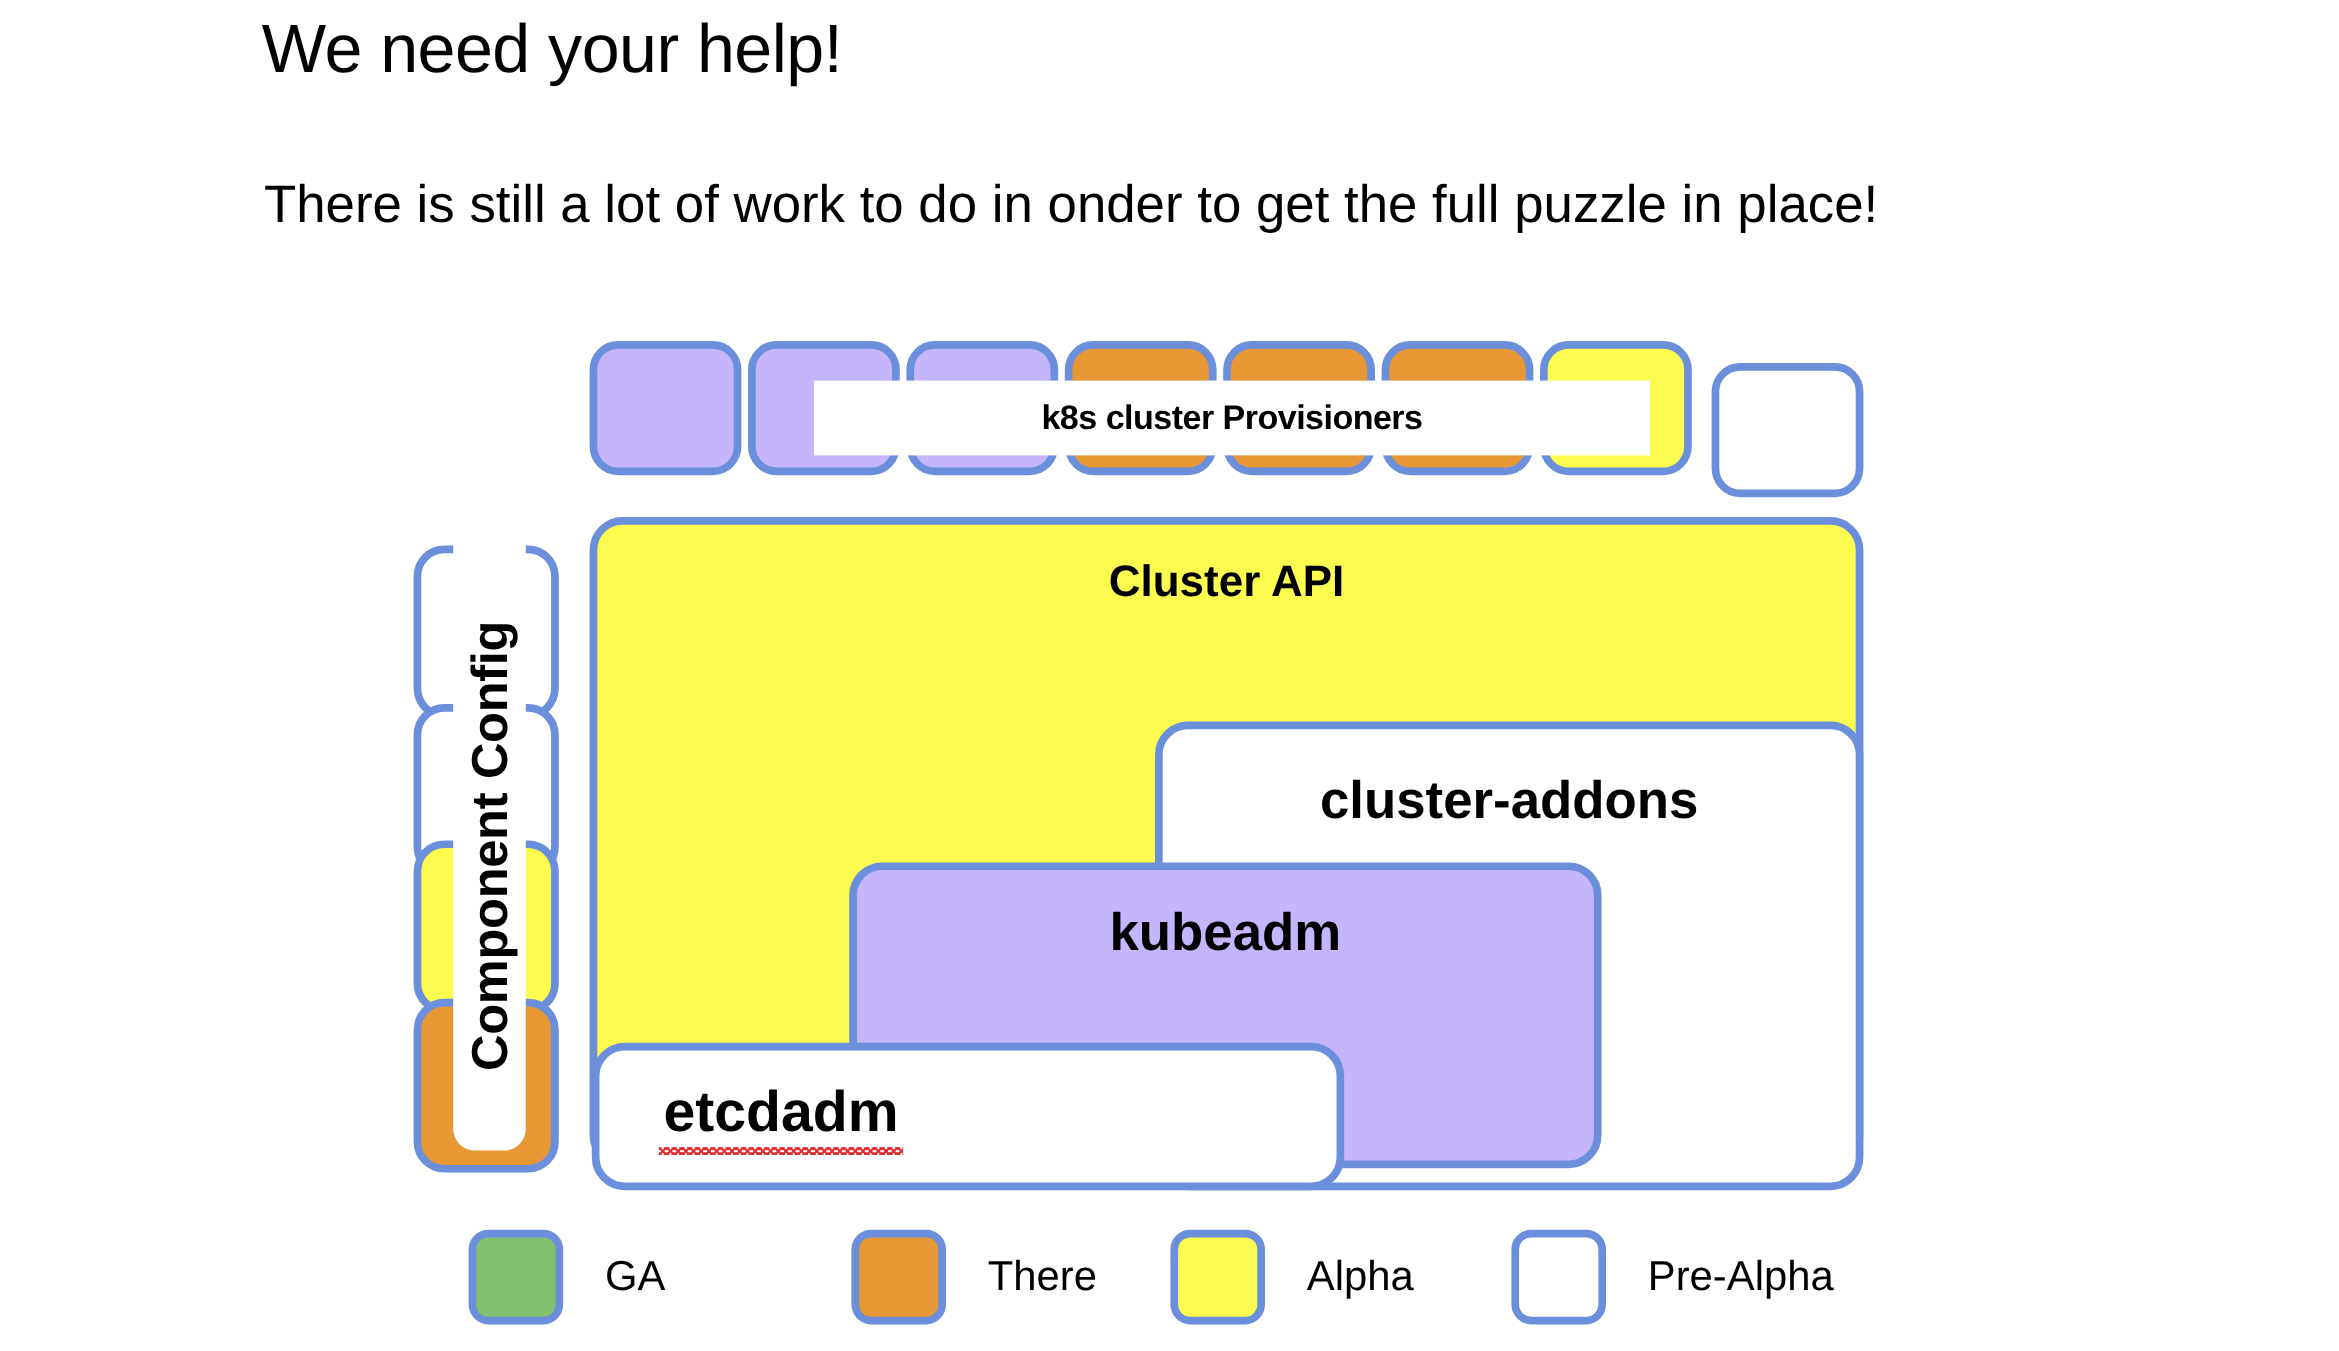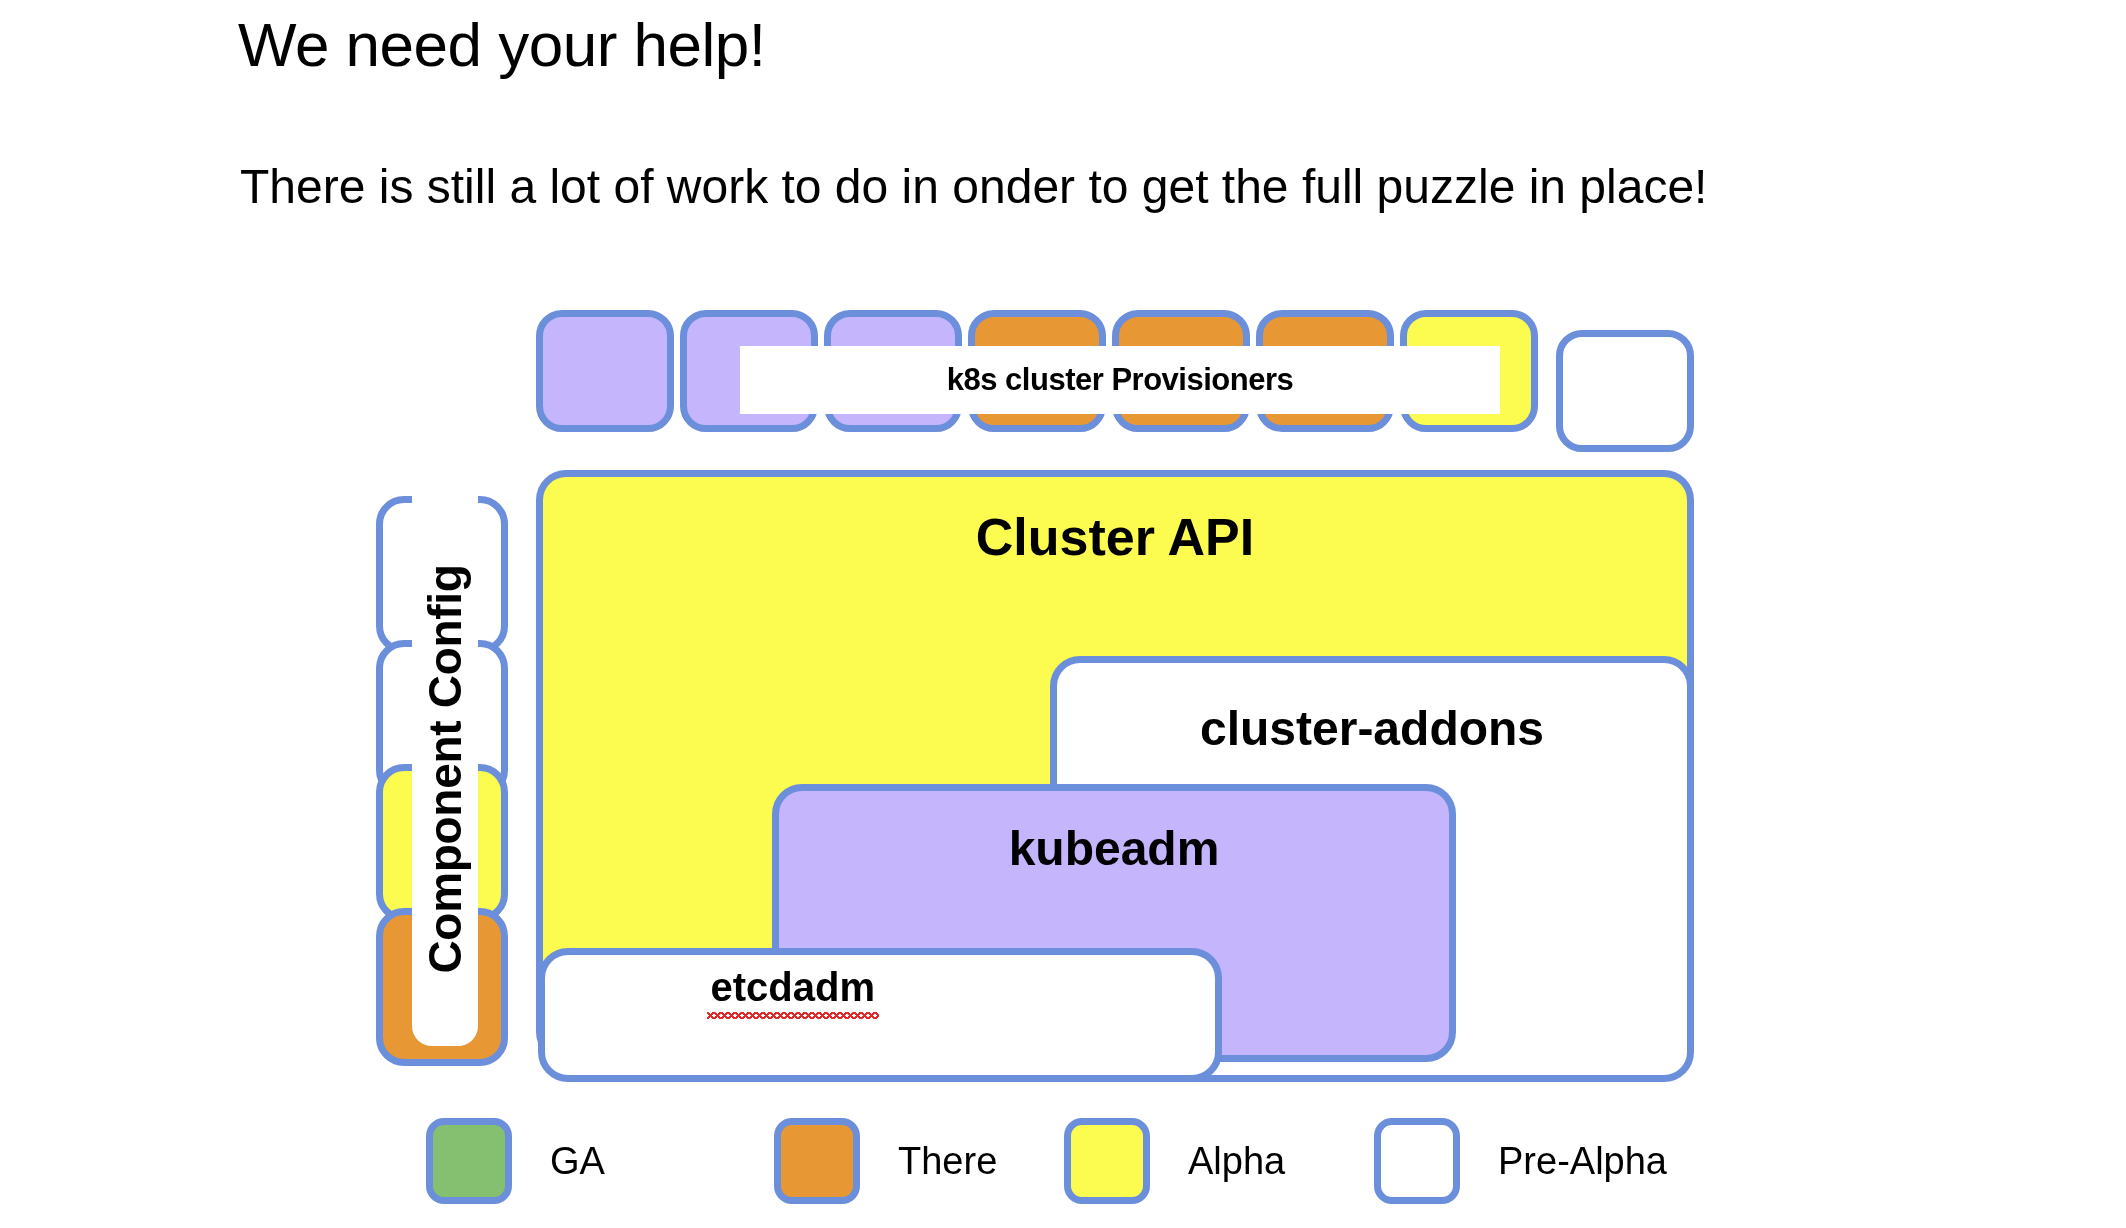--- a/index.html
+++ b/index.html
@@ -111,24 +111,24 @@
     font-weight: bold;
     letter-spacing: -0.3px;
   }
 
   
   #cluster-api-box  { left: 536px;  top: 470px;  width: 1158px; height: 592px; }
   #cluster-addons-box { left: 1050px; top: 636px; width: 644px;  height: 426px; }
   #kubeadm-box      { left: 772px;  top: 784px;  width: 684px;  height: 278px; }
   #etcdadm-box      { left: 538px;  top: 928px;  width: 684px;  height: 134px; }
 
-  #cluster-api-box  > .rbox-label { top: 30px;  font-size: 52px; }
+  #cluster-api-box  > .rbox-label { top: 30px;  font-size: 40px; }
   #cluster-addons-box > .rbox-label { top: 38px; font-size: 48px; }
   #kubeadm-box      > .rbox-label { top: 30px;  font-size: 48px; }
-  #etcdadm-box      > .rbox-label { top: 10px;  font-size: 40px; left: 0; right: 340px; text-align: right; }
+  #etcdadm-box      > .rbox-label { top: 26px;  font-size: 52px; left: 0; right: 340px; }
 
   .misspelled {
     position: relative;
     display: inline-block;
   }
   .misspelled::after {
     content: "";
     position: absolute;
     left: -4px;
     right: -4px;

